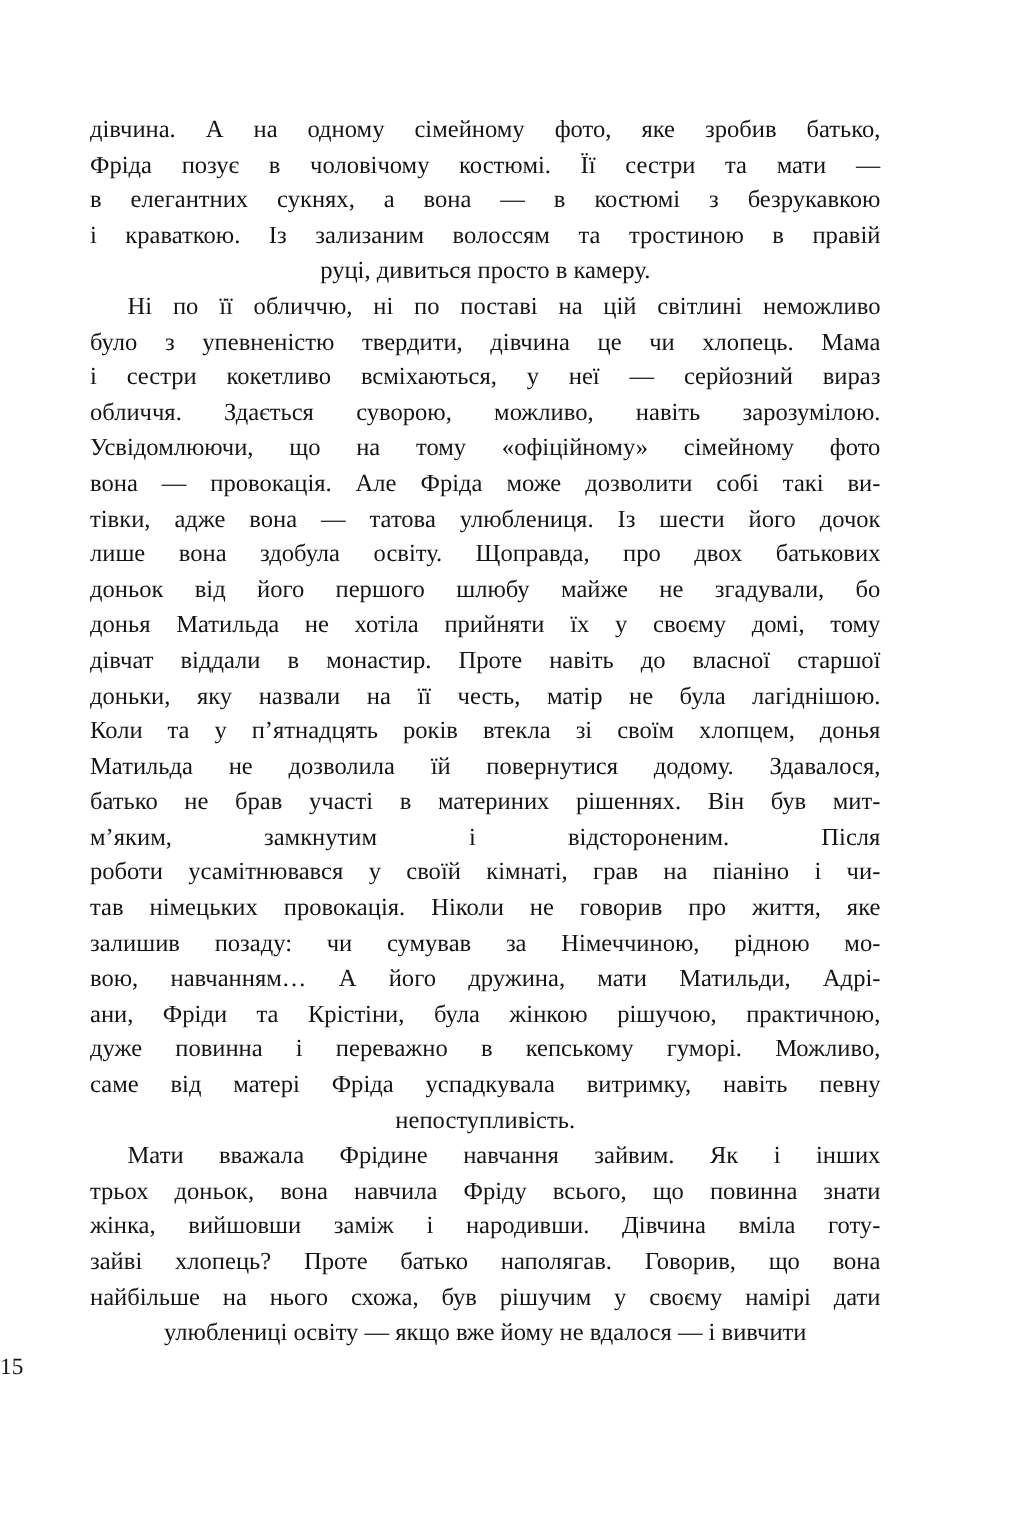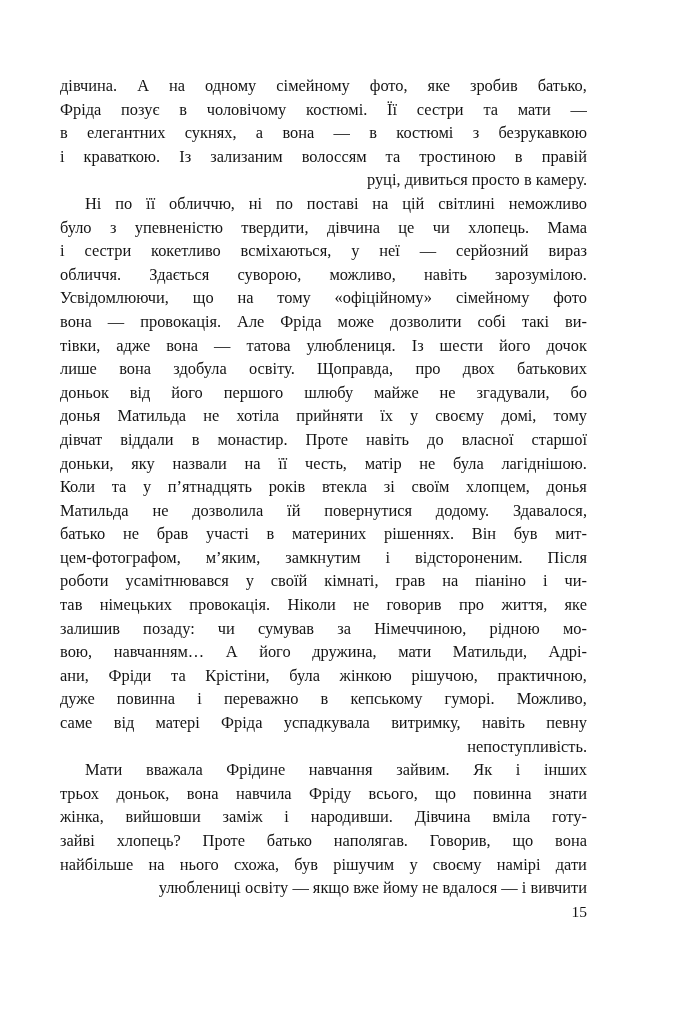--- a/index.html
+++ b/index.html
@@ -31,34 +31,34 @@
     display: flex;
     height: 23.6px;
     line-height: 23.6px;
     white-space: pre;
     overflow: hidden;
   }
   .line.justify {
     justify-content: space-between;
   }
   .line.last {
-    justify-content: flex-end;
+    justify-content: center;
   }
   .line .w {
     display: inline-block;
   }
   .line.indent .w:first-child {
     margin-left: 25px;
   }
   .page-number {
     position: absolute;
     left: 0;
     top: 903px;
     width: 587px;
-    text-align: right;
+    text-align: left;
     font-family: "Liberation Serif", "DejaVu Serif", serif;
     font-size: 15.5px;
     color: #141414;
   }
 </style>
 </head>
 <body>
 
 <div class="page">
 
@@ -77,21 +77,21 @@
         <div class="line justify"><span class="w">вона</span><span class="w">—</span><span class="w">провокація.</span><span class="w">Але</span><span class="w">Фріда</span><span class="w">може</span><span class="w">дозволити</span><span class="w">собі</span><span class="w">такі</span><span class="w">ви-</span></div>
         <div class="line justify"><span class="w">тівки,</span><span class="w">адже</span><span class="w">вона</span><span class="w">—</span><span class="w">татова</span><span class="w">улюблениця.</span><span class="w">Із</span><span class="w">шести</span><span class="w">його</span><span class="w">дочок</span></div>
         <div class="line justify"><span class="w">лише</span><span class="w">вона</span><span class="w">здобула</span><span class="w">освіту.</span><span class="w">Щоправда,</span><span class="w">про</span><span class="w">двох</span><span class="w">батькових</span></div>
         <div class="line justify"><span class="w">доньок</span><span class="w">від</span><span class="w">його</span><span class="w">першого</span><span class="w">шлюбу</span><span class="w">майже</span><span class="w">не</span><span class="w">згадували,</span><span class="w">бо</span></div>
         <div class="line justify"><span class="w">донья</span><span class="w">Матильда</span><span class="w">не</span><span class="w">хотіла</span><span class="w">прийняти</span><span class="w">їх</span><span class="w">у</span><span class="w">своєму</span><span class="w">домі,</span><span class="w">тому</span></div>
         <div class="line justify"><span class="w">дівчат</span><span class="w">віддали</span><span class="w">в</span><span class="w">монастир.</span><span class="w">Проте</span><span class="w">навіть</span><span class="w">до</span><span class="w">власної</span><span class="w">старшої</span></div>
         <div class="line justify"><span class="w">доньки,</span><span class="w">яку</span><span class="w">назвали</span><span class="w">на</span><span class="w">її</span><span class="w">честь,</span><span class="w">матір</span><span class="w">не</span><span class="w">була</span><span class="w">лагіднішою.</span></div>
         <div class="line justify"><span class="w">Коли</span><span class="w">та</span><span class="w">у</span><span class="w">п’ятнадцять</span><span class="w">років</span><span class="w">втекла</span><span class="w">зі</span><span class="w">своїм</span><span class="w">хлопцем,</span><span class="w">донья</span></div>
         <div class="line justify"><span class="w">Матильда</span><span class="w">не</span><span class="w">дозволила</span><span class="w">їй</span><span class="w">повернутися</span><span class="w">додому.</span><span class="w">Здавалося,</span></div>
         <div class="line justify"><span class="w">батько</span><span class="w">не</span><span class="w">брав</span><span class="w">участі</span><span class="w">в</span><span class="w">материних</span><span class="w">рішеннях.</span><span class="w">Він</span><span class="w">був</span><span class="w">мит-</span></div>
-        <div class="line justify"><span class="w">цем-фотографом,</span><span class="w">м’яким,</span><span class="w">замкнутим</span><span class="w">і</span><span class="w">відстороненим.</span><span class="w">Після</span></div>
+        <div class="line justify"><span class="w">м’яким,</span><span class="w">замкнутим</span><span class="w">і</span><span class="w">відстороненим.</span><span class="w">Після</span></div>
         <div class="line justify"><span class="w">роботи</span><span class="w">усамітнювався</span><span class="w">у</span><span class="w">своїй</span><span class="w">кімнаті,</span><span class="w">грав</span><span class="w">на</span><span class="w">піаніно</span><span class="w">і</span><span class="w">чи-</span></div>
         <div class="line justify"><span class="w">тав</span><span class="w">німецьких</span><span class="w">провокація.</span><span class="w">Ніколи</span><span class="w">не</span><span class="w">говорив</span><span class="w">про</span><span class="w">життя,</span><span class="w">яке</span></div>
         <div class="line justify"><span class="w">залишив</span><span class="w">позаду:</span><span class="w">чи</span><span class="w">сумував</span><span class="w">за</span><span class="w">Німеччиною,</span><span class="w">рідною</span><span class="w">мо-</span></div>
         <div class="line justify"><span class="w">вою,</span><span class="w">навчанням…</span><span class="w">А</span><span class="w">його</span><span class="w">дружина,</span><span class="w">мати</span><span class="w">Матильди,</span><span class="w">Адрі-</span></div>
         <div class="line justify"><span class="w">ани,</span><span class="w">Фріди</span><span class="w">та</span><span class="w">Крістіни,</span><span class="w">була</span><span class="w">жінкою</span><span class="w">рішучою,</span><span class="w">практичною,</span></div>
         <div class="line justify"><span class="w">дуже</span><span class="w">повинна</span><span class="w">і</span><span class="w">переважно</span><span class="w">в</span><span class="w">кепському</span><span class="w">гуморі.</span><span class="w">Можливо,</span></div>
         <div class="line justify"><span class="w">саме</span><span class="w">від</span><span class="w">матері</span><span class="w">Фріда</span><span class="w">успадкувала</span><span class="w">витримку,</span><span class="w">навіть</span><span class="w">певну</span></div>
         <div class="line last"><span class="w">непоступливість.</span></div>
         <div class="line justify indent"><span class="w">Мати</span><span class="w">вважала</span><span class="w">Фрідине</span><span class="w">навчання</span><span class="w">зайвим.</span><span class="w">Як</span><span class="w">і</span><span class="w">інших</span></div>
         <div class="line justify"><span class="w">трьох</span><span class="w">доньок,</span><span class="w">вона</span><span class="w">навчила</span><span class="w">Фріду</span><span class="w">всього,</span><span class="w">що</span><span class="w">повинна</span><span class="w">знати</span></div>

